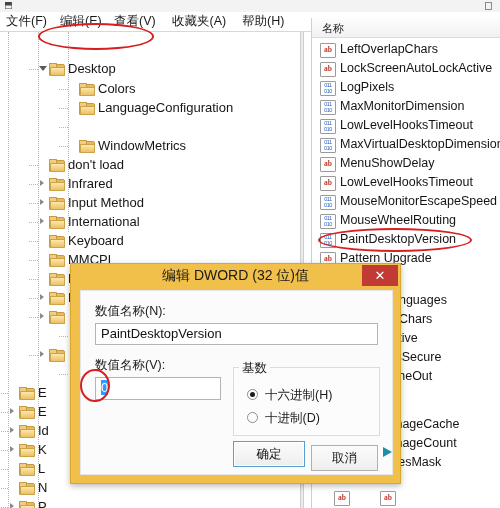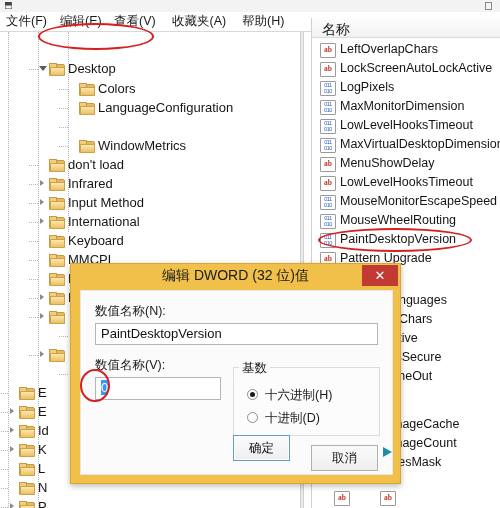--- a/index.html
+++ b/index.html
@@ -36,21 +36,21 @@
   }
   .splitline{position:absolute;left:300px;top:32px;width:2px;height:476px;background:#ebebeb;border-left:1px solid #cfcfcf;border-right:1px solid #cfcfcf;}
   .rightpane{
     position:absolute;left:311px;top:18px;width:189px;height:490px;
     background:#ffffff;overflow:hidden;border-left:1px solid #cfcfcf;
   }
   .colhdr{
     position:absolute;left:0;top:0;width:189px;height:19px;
     background:linear-gradient(#fdfdfd,#f1f1f1);border-bottom:1px solid #dadada;
   }
-  .colhdr span{position:absolute;left:10px;top:3px;font-size:14px;color:#222;}
+  .colhdr span{position:absolute;left:10px;top:3px;font-size:11px;color:#222;}
 
   
   .trow{position:absolute;height:20px;line-height:20px;white-space:nowrap;font-size:13px;color:#151515;}
   .tlabel{position:absolute;left:30px;top:0;}
   .arrow{
     position:absolute;left:2px;top:6px;width:0;height:0;
     border-left:4px solid #8a8a8a;border-top:3.5px solid transparent;border-bottom:3.5px solid transparent;
   }
   .arrow.open{
     border-left:4px solid transparent;border-right:4px solid transparent;
@@ -483,21 +483,21 @@
 
     <div class="radio" style="left:166px;top:96px;">
       <span class="rdot on"></span>
       <span class="rtxt">十六进制(H)</span>
     </div>
     <div class="radio" style="left:166px;top:119px;">
       <span class="rdot"></span>
       <span class="rtxt">十进制(D)</span>
     </div>
 
-    <div class="btn primary" style="left:152px;top:144px;width:57px;">确定</div>
+    <div class="btn primary" style="left:152px;top:150px;width:72px;">确定</div>
     <div class="btn" style="left:230px;top:154px;width:67px;">取消</div>
   </div>
 </div>
 
 <div class="circle" style="left:38px;top:23px;width:112px;height:23px;"></div>
 <div class="circle" style="left:318px;top:228px;width:150px;height:20px;"></div>
 <div class="circle" style="left:80px;top:369px;width:26px;height:29px;"></div>
 <div class="pointer" style="left:383px;top:447px;"></div>
 
 </body></html>

